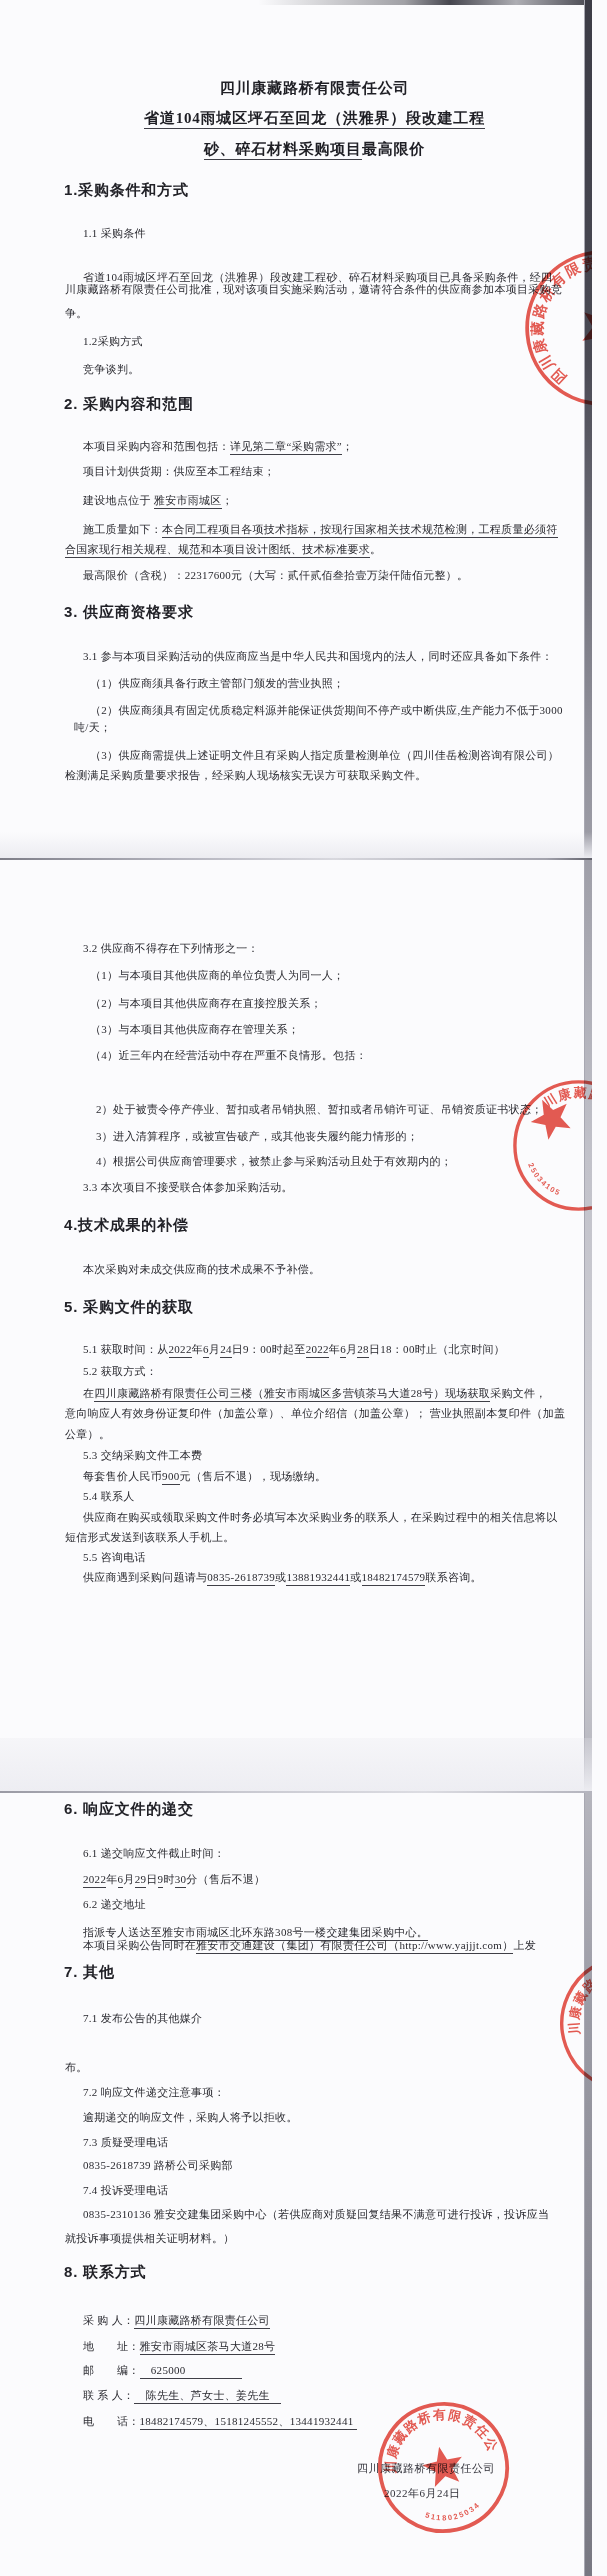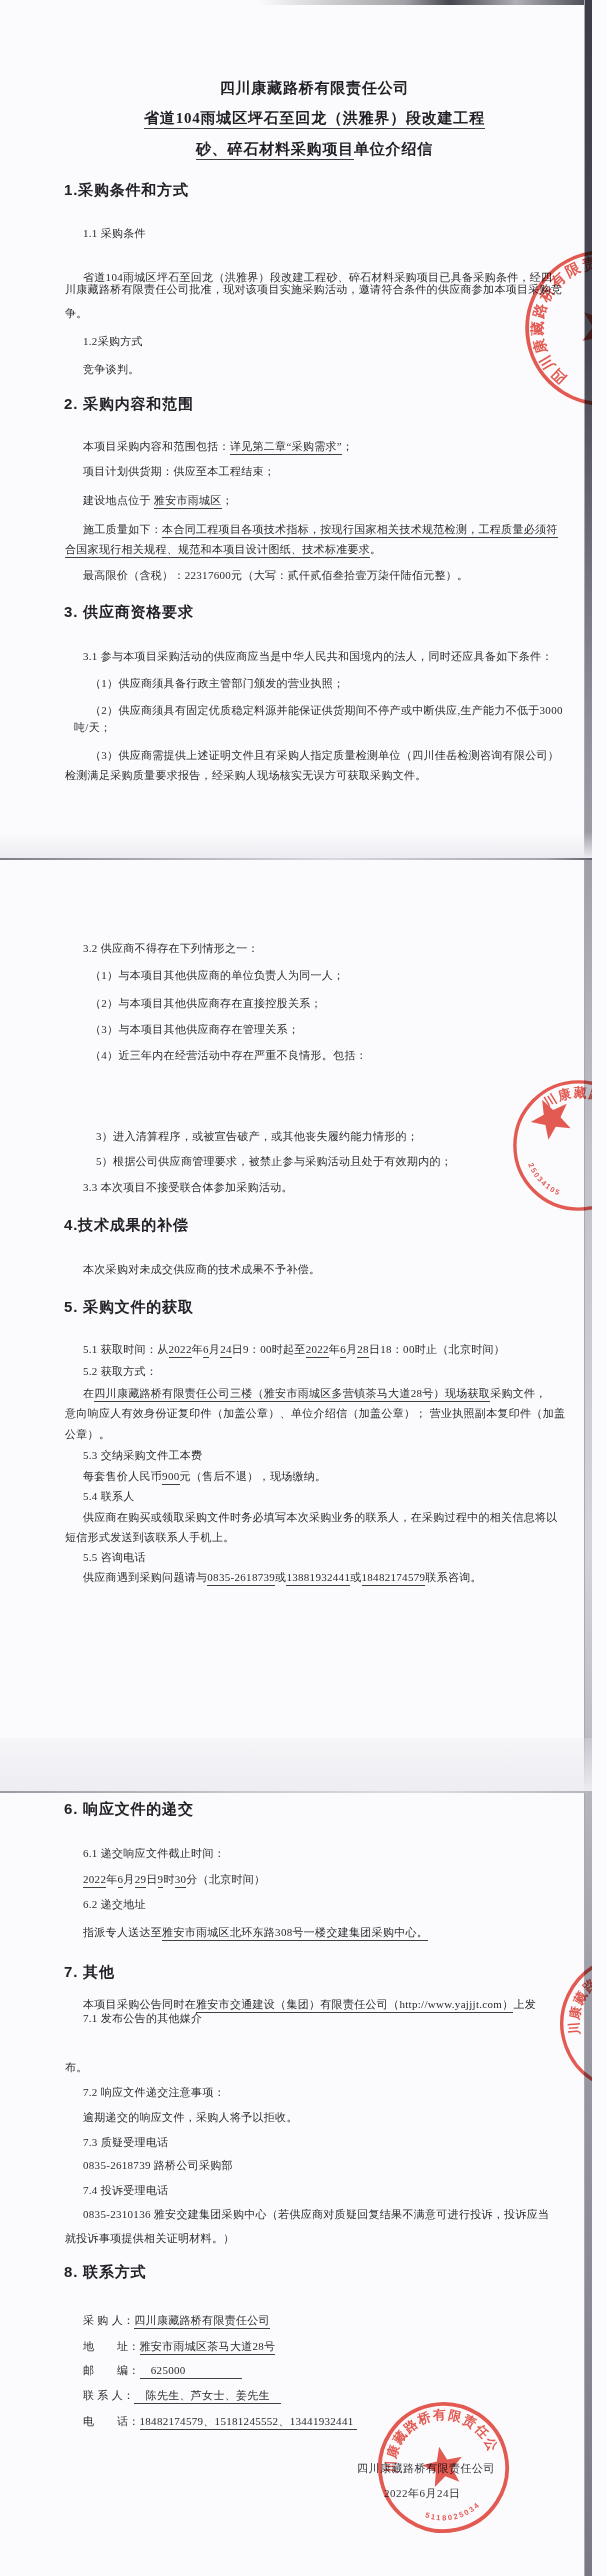--- a/index.html
+++ b/index.html
@@ -33,21 +33,21 @@
 
   <div id="top-edge"></div>
   <div id="right-edge"></div>
   <div class="band" id="band1"></div>
   <div class="divider" id="div1"></div>
   <div class="band" id="band2"></div>
   <div class="divider" id="div2"></div>
 
   <div class="ttl" style="top:79px"><span>四川康藏路桥有限责任公司</span></div>
   <div class="ttl" style="top:109px"><span class="u">省道104雨城区坪石至回龙（洪雅界）段改建工程</span></div>
-  <div class="ttl" style="top:140px"><span class="u">砂、碎石材料采购项目</span><span>单位介绍信</span></div>
+  <div class="ttl" style="top:140px"><span class="u">砂、碎石材料采购项目</span><span>最高限价</span></div>
 
   <div class="hd" style="top:181px"><span>1.采购条件和方式</span></div>
   <div class="ln" style="top:226px"><span>1.1 采购条件</span></div>
   <div class="ln" style="top:270px"><span>省道104雨城区坪石至回龙（洪雅界）段改建工程砂、碎石材料采购项目已具备采购条件，经四</span></div>
   <div class="cont" style="top:282px"><span>川康藏路桥有限责任公司批准，现对该项目实施采购活动，邀请符合条件的供应商参加本项目采购竞</span></div>
   <div class="cont" style="top:306px"><span>争。</span></div>
   <div class="ln" style="top:334px"><span>1.2采购方式</span></div>
   <div class="ln" style="top:362px"><span>竞争谈判。</span></div>
 
   <div class="hd" style="top:395px"><span>2. 采购内容和范围</span></div>
@@ -63,22 +63,23 @@
   <div class="it1" style="top:676px"><span>（1）供应商须具备行政主管部门颁发的营业执照；</span></div>
   <div class="it1" style="top:703px"><span>（2）供应商须具有固定优质稳定料源并能保证供货期间不停产或中断供应,生产能力不低于3000</span></div>
   <div class="cont2" style="top:720px"><span>吨/天；</span></div>
   <div class="it1" style="top:748px"><span>（3）供应商需提供上述证明文件且有采购人指定质量检测单位（四川佳岳检测咨询有限公司）</span></div>
   <div class="cont" style="top:768px"><span>检测满足采购质量要求报告，经采购人现场核实无误方可获取采购文件。</span></div>
   <div class="ln" style="top:941px"><span>3.2 供应商不得存在下列情形之一：</span></div>
   <div class="it1" style="top:968px"><span>（1）与本项目其他供应商的单位负责人为同一人；</span></div>
   <div class="it1" style="top:996px"><span>（2）与本项目其他供应商存在直接控股关系；</span></div>
   <div class="it1" style="top:1022px"><span>（3）与本项目其他供应商存在管理关系；</span></div>
   <div class="it1" style="top:1048px"><span>（4）近三年内在经营活动中存在严重不良情形。包括：</span></div>
+  <div class="it2" style="top:1102px"><span>2）处于被责令停产停业、暂扣或者吊销执照、暂扣或者吊销许可证、吊销资质证书状态；</span></div>
   <div class="it2" style="top:1129px"><span>3）进入清算程序，或被宣告破产，或其他丧失履约能力情形的；</span></div>
-  <div class="it2" style="top:1154px"><span>5）根据公司供应商管理要求，被禁止参与采购活动且处于有效期内的；</span></div>
+  <div class="it2" style="top:1154px"><span>4）根据公司供应商管理要求，被禁止参与采购活动且处于有效期内的；</span></div>
   <div class="ln" style="top:1180px"><span>3.3 本次项目不接受联合体参加采购活动。</span></div>
 
   <div class="hd" style="top:1216px"><span>4.技术成果的补偿</span></div>
   <div class="ln" style="top:1262px"><span>本次采购对未成交供应商的技术成果不予补偿。</span></div>
 
   <div class="hd" style="top:1298px"><span>5. 采购文件的获取</span></div>
   <div class="ln" style="top:1342px"><span>5.1 获取时间：从</span><span class="u">2022</span><span>年</span><span class="u">6</span><span>月</span><span class="u">24</span><span>日9：00时起至</span><span class="u">2022</span><span>年</span><span class="u">6</span><span>月</span><span class="u">28</span><span>日18：00时止（北京时间）</span></div>
   <div class="ln" style="top:1364px"><span>5.2 获取方式：</span></div>
   <div class="ln" style="top:1386px"><span>在</span><span class="u">四川康藏路桥有限责任公司三楼（雅安市雨城区多营镇茶马大道28号）现场获取</span><span>采购文件，</span></div>
   <div class="cont" style="top:1406px"><span>意向响应人有效身份证复印件（加盖公章）、单位介绍信（加盖公章）； 营业执照副本复印件（加盖</span></div>
@@ -86,27 +87,27 @@
   <div class="ln" style="top:1448px"><span>5.3 交纳采购文件工本费</span></div>
   <div class="ln" style="top:1469px"><span>每套售价人民币</span><span class="u">900</span><span>元（售后不退），现场缴纳。</span></div>
   <div class="ln" style="top:1489px"><span>5.4 联系人</span></div>
   <div class="ln" style="top:1510px"><span>供应商在购买或领取采购文件时务必填写本次采购业务的联系人，在采购过程中的相关信息将以</span></div>
   <div class="cont" style="top:1530px"><span>短信形式发送到该联系人手机上。</span></div>
   <div class="ln" style="top:1550px"><span>5.5 咨询电话</span></div>
   <div class="ln" style="top:1570px"><span>供应商遇到采购问题请与</span><span class="u">0835-2618739</span><span>或</span><span class="u">13881932441</span><span>或</span><span class="u">18482174579</span><span>联系咨询。</span></div>
 
   <div class="hd" style="top:1800px"><span>6. 响应文件的递交</span></div>
   <div class="ln" style="top:1846px"><span>6.1 递交响应文件截止时间：</span></div>
-  <div class="ln" style="top:1872px"><span class="u">2022</span><span>年</span><span class="u">6</span><span>月</span><span class="u">29</span><span>日</span><span class="u">9</span><span>时</span><span class="u">30</span><span>分（北京时间）</span></div>
+  <div class="ln" style="top:1872px"><span class="u">2022</span><span>年</span><span class="u">6</span><span>月</span><span class="u">29</span><span>日</span><span class="u">9</span><span>时</span><span class="u">30</span><span>分（售后不退）</span></div>
   <div class="ln" style="top:1897px"><span>6.2 递交地址</span></div>
   <div class="ln" style="top:1925px"><span>指派专人送达至</span><span class="u">雅安市雨城区北环东路308号一楼交建集团采购中心。</span></div>
 
   <div class="hd" style="top:1963px"><span>7. 其他</span></div>
   <div class="ln" style="top:2011px"><span>7.1 发布公告的其他媒介</span></div>
-  <div class="ln" style="top:1997px"><span>本项目采购公告同时在</span><span class="u">雅安市交通建设（集团）有限责任公司（http://www.yajjjt.com）</span><span>上发</span></div>
+  <div class="ln" style="top:1938px"><span>本项目采购公告同时在</span><span class="u">雅安市交通建设（集团）有限责任公司（http://www.yajjjt.com）</span><span>上发</span></div>
   <div class="cont" style="top:2060px"><span>布。</span></div>
   <div class="ln" style="top:2085px"><span>7.2 响应文件递交注意事项：</span></div>
   <div class="ln" style="top:2110px"><span>逾期递交的响应文件，采购人将予以拒收。</span></div>
   <div class="ln" style="top:2135px"><span>7.3 质疑受理电话</span></div>
   <div class="ln" style="top:2158px"><span>0835-2618739 路桥公司采购部</span></div>
   <div class="ln" style="top:2183px"><span>7.4 投诉受理电话</span></div>
   <div class="ln" style="top:2207px"><span>0835-2310136 雅安交建集团采购中心（若供应商对质疑回复结果不满意可进行投诉，投诉应当</span></div>
   <div class="cont" style="top:2231px"><span>就投诉事项提供相关证明材料。）</span></div>
 
   <div class="hd" style="top:2263px"><span>8. 联系方式</span></div>

